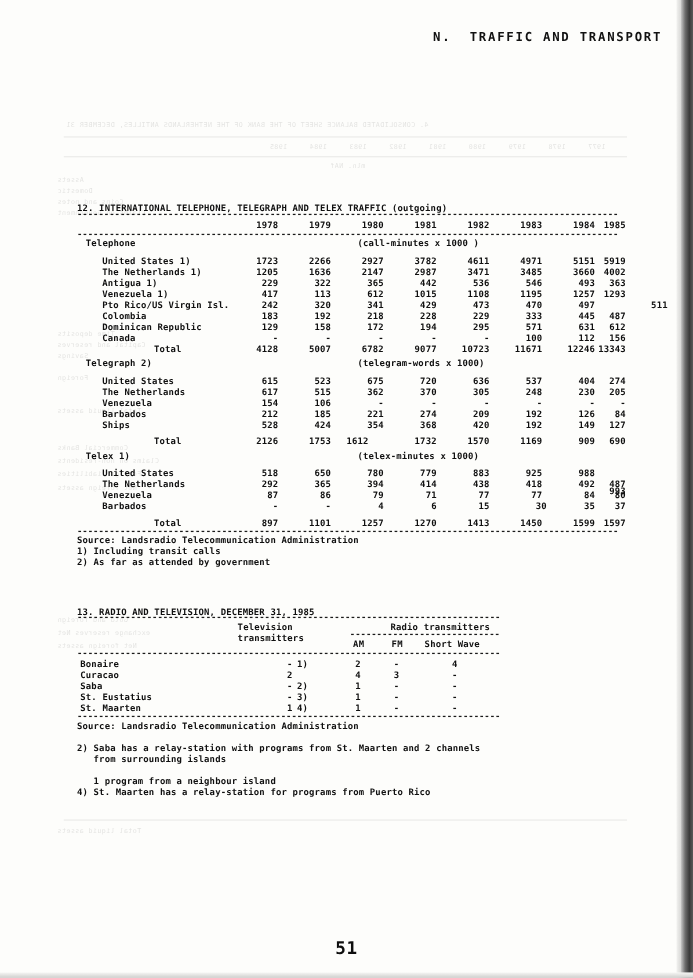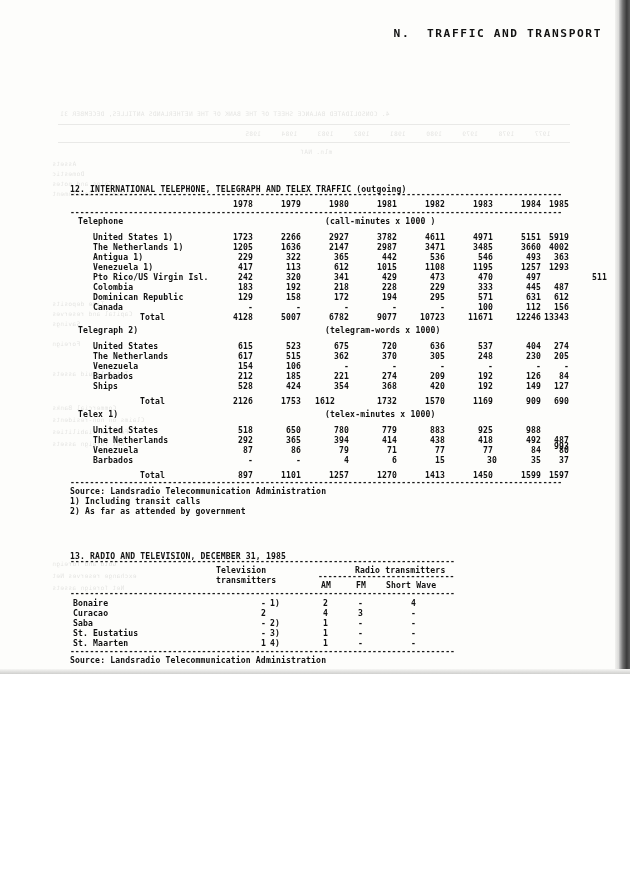--- a/index.html
+++ b/index.html
@@ -6,21 +6,21 @@
     margin: 0;
     padding: 0;
     background: #ffffff;
   }
   body {
     font-family: "DejaVu Sans Mono", "Liberation Mono", monospace;
   }
   #page {
     position: relative;
     width: 630px;
-    height: 674px;
+    height: 889px;
     background: #fdfdfb;
     overflow: hidden;
   }
   
   #scan-edge-right {
     position: absolute;
     top: 0; right: 0;
     width: 11px; height: 889px;
     background: linear-gradient(to right, #c9c9c9 0%, #6e6e6e 35%, #3a3a3a 70%, #5a5a5a 100%);
   }
@@ -424,22 +424,24 @@
   <div class="t b" style="left:73px; top:638px;">St. Maarten</div>
   <div class="num" style="left:238px; top:638px; width:28px;">1</div>
   <div class="t b" style="left:270px; top:638px;">4)</div>
   <div class="num" style="left:312px; top:638px; width:16px;">1</div>
   <div class="num" style="left:347px; top:638px; width:16px;">-</div>
   <div class="num" style="left:400px; top:638px; width:16px;">-</div>
 
   <div class="rule" style="left:70px; top:648px; width:385px;">-----------------------------------------------------------------------------------------------------</div>
 
   <div class="t b" style="left:70px; top:655px;">Source: Landsradio Telecommunication Administration</div>
+  <div class="t b" style="left:70px; top:675px;">2) Saba has a relay-station with programs from St. Maarten and 2 channels</div>
   <div class="t b" style="left:70px; top:685px;">   from surrounding islands</div>
   <div class="t b" style="left:70px; top:705px;">   1 program from a neighbour island</div>
+  <div class="t b" style="left:70px; top:715px;">4) St. Maarten has a relay-station for programs from Puerto Rico</div>
 
   <div id="page-number">51</div>
 
   <div id="scan-edge-inner"></div>
   <div id="scan-edge-right"></div>
   <div id="scan-edge-bottom"></div>
 
 </div>
 
 </body></html>

